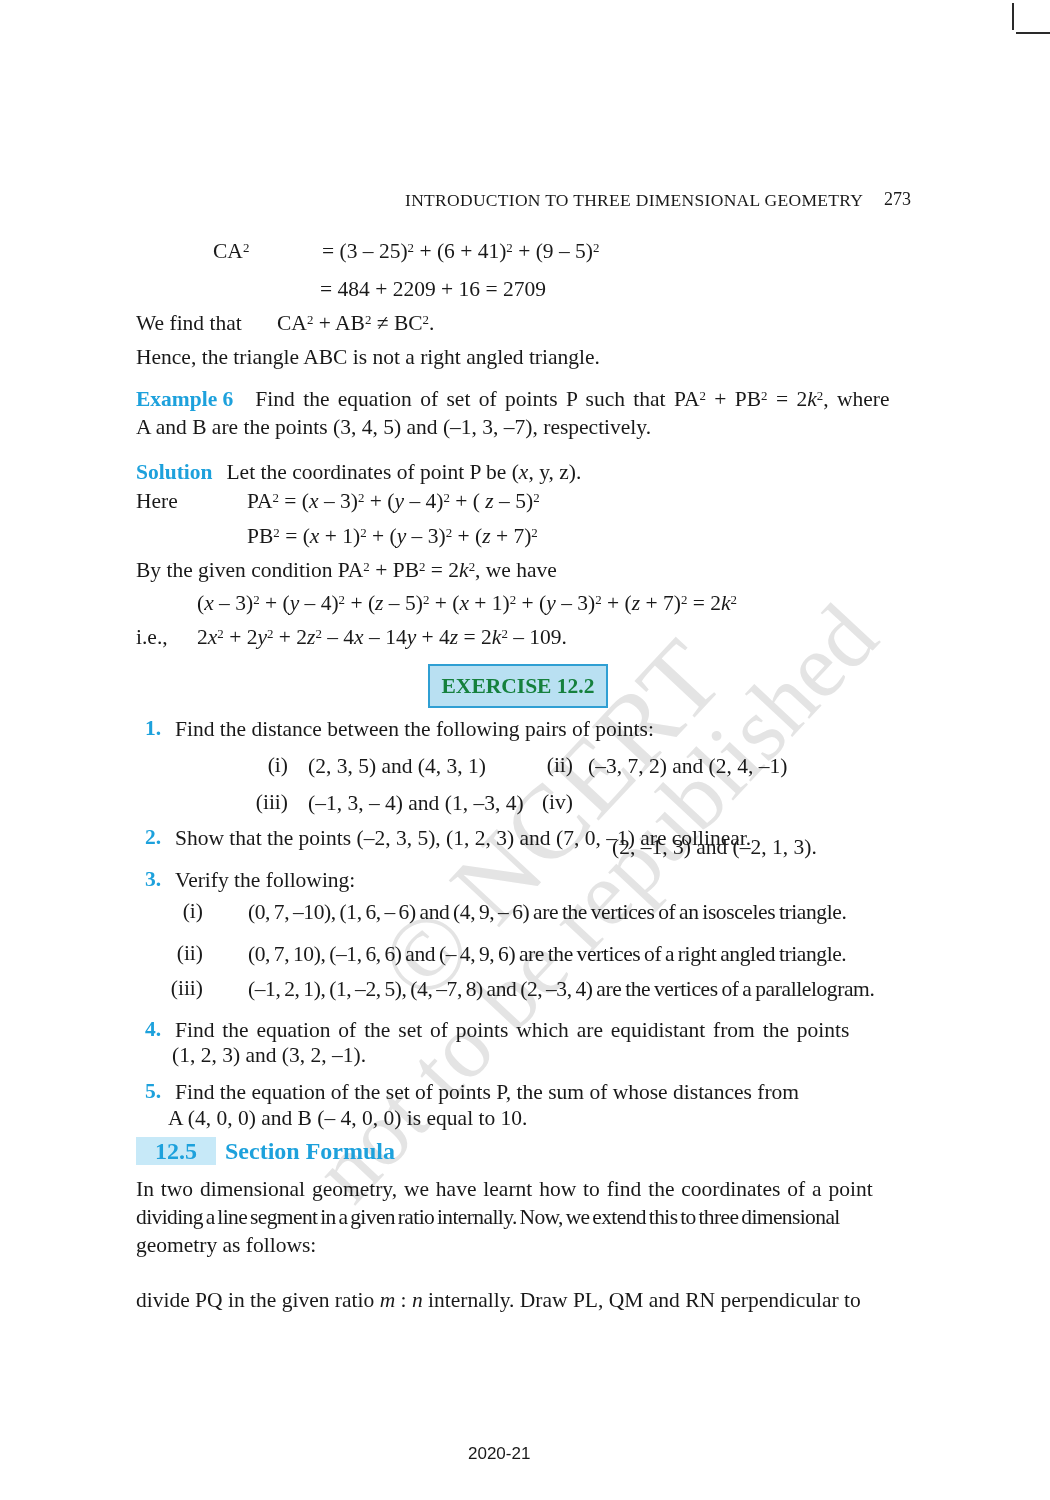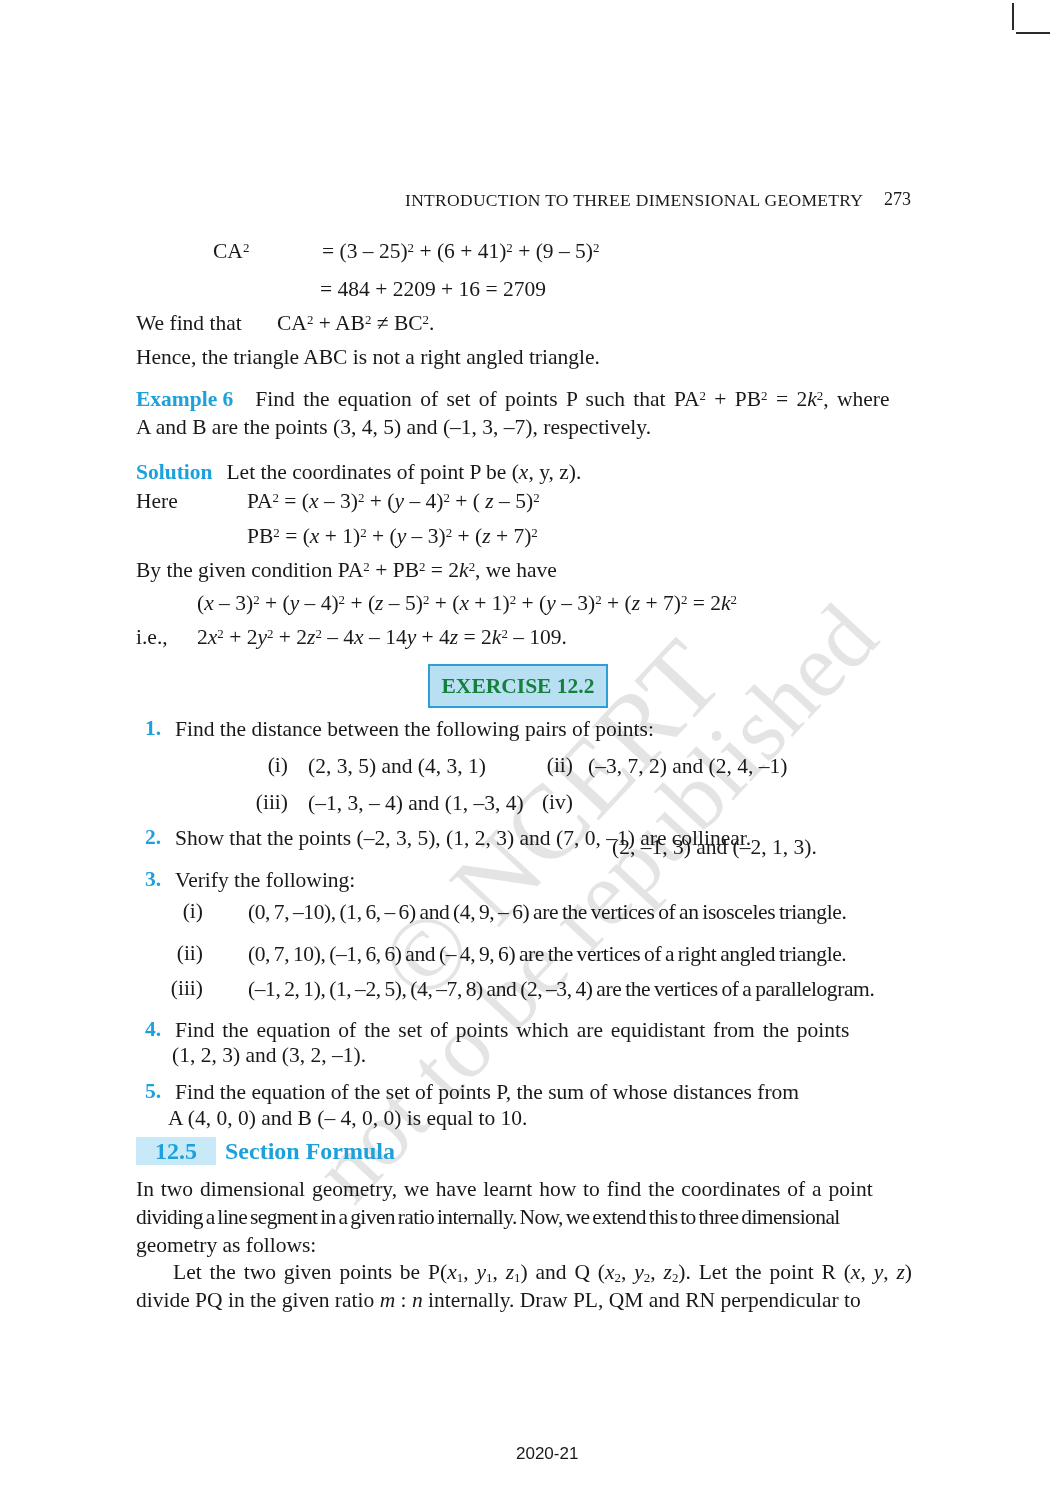--- a/index.html
+++ b/index.html
@@ -30,21 +30,21 @@
   .header-page{position:absolute;left:884px;top:189px;font-size:18px;z-index:2;}
   .exbox{
     position:absolute;left:428px;top:664px;width:176px;height:40px;z-index:2;
     background:var(--box-bg);border:2px solid var(--box-border);
     display:flex;align-items:center;justify-content:center;
     font-size:21.5px;font-weight:700;color:#15803d;
   }
   .sec-head{position:absolute;left:136px;top:1138px;font-size:24px;font-weight:700;color:var(--accent);white-space:nowrap;z-index:2;}
   .sec-num{background:var(--highlight);padding:1px 19px;}
   .sec-title{margin-left:9px;}
-  .footer{position:absolute;left:516px;top:1444px;font-family:"Liberation Sans", sans-serif;font-size:17px;z-index:2;}
+  .footer{position:absolute;left:468px;top:1444px;font-family:"Liberation Sans", sans-serif;font-size:17px;z-index:2;}
   .wm{position:absolute;z-index:1;color:var(--watermark);text-align:center;white-space:nowrap;
       font-family:"Liberation Serif", serif;transform:rotate(-47deg);}
   .wm1{left:200px;top:760px;width:700px;font-size:105px;}
   .wm2{left:20px;top:850px;width:1150px;font-size:92px;}
   .crop-v{position:absolute;left:1012px;top:3px;width:2px;height:27px;background:#2a2a2a;z-index:2;}
   .crop-h{position:absolute;left:1016px;top:32px;width:34px;height:2px;background:#2a2a2a;z-index:2;}
 </style>
 </head>
 <body>
 
@@ -116,18 +116,17 @@
   <div class="qnum" style="left:145px;top:1079px;">5.</div>
   <div class="ln" style="left:175px;top:1079px;">Find the equation of  the set of points P, the sum of whose distances from</div>
   <div class="ln" style="left:168px;top:1105px;">A (4, 0, 0) and B (– 4, 0, 0) is equal to 10.</div>
 
   <div class="sec-head">
     <span class="sec-num">12.5</span><span class="sec-title">Section Formula</span>
   </div>
   <div class="ln ws15" style="left:136px;top:1176px;">In two dimensional geometry, we have learnt how to find the coordinates of a point</div>
   <div class="ln tight2" style="left:136px;top:1204px;">dividing a line segment in a given ratio internally.  Now, we extend this to three dimensional</div>
   <div class="ln" style="left:136px;top:1232px;">geometry as follows:</div>
-  <div class="ln ws25" style="left:173px;top:1259px;">Let the two given points be P(<i>x</i><sub>1</sub>, <i>y</i><sub>1</sub>, <i>z</i><sub>1</sub>) and Q (<i>x</i><sub>2</sub>, <i>y</i><sub>2</sub>, <i>z</i><sub>2</sub>). Let the point R (<i>x</i>, <i>y</i>, <i>z</i>)</div>
   <div class="ln" style="left:136px;top:1287px;">divide PQ in the given ratio <i>m</i> : <i>n</i> internally. Draw PL, QM and RN perpendicular to</div>
 
   <div class="footer">2020-21</div>
 
 </div>
 
 </body></html>

